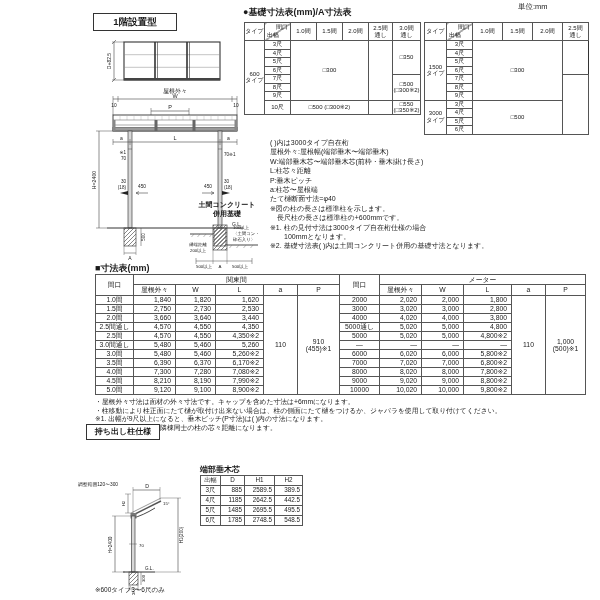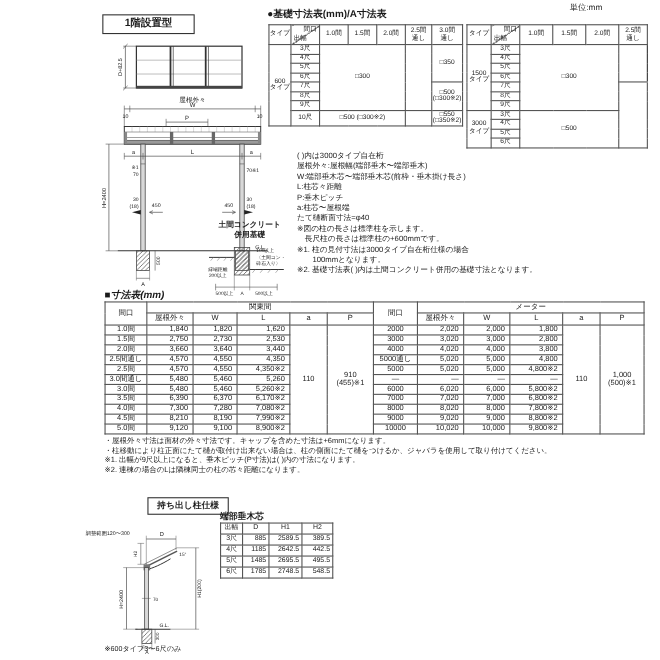--- a/index.html
+++ b/index.html
@@ -307,21 +307,21 @@
   <line x1="10" y1="40" x2="66" y2="40" stroke="#444" stroke-width="0.5"></line>
   <line x1="10" y1="37" x2="10" y2="43" stroke="#444" stroke-width="0.5"></line>
   <line x1="27" y1="29" x2="27" y2="43" stroke="#444" stroke-width="0.4"></line>
   <line x1="41" y1="29" x2="41" y2="43" stroke="#444" stroke-width="0.4"></line>
   <line x1="66" y1="37" x2="66" y2="43" stroke="#444" stroke-width="0.5"></line>
   <text x="18" y="47" text-anchor="middle" font-size="4.4">500以上</text>
   <text x="34" y="47" text-anchor="middle" font-size="4.4">A</text>
   <text x="54" y="47" text-anchor="middle" font-size="4.4">500以上</text>
 </svg>
 
-<div class="abs sect" style="left:95px;top:262px;font-style:italic;">■寸法表(mm)</div>
+<div class="abs sect" style="left:95px;top:262px;">■寸法表(mm)</div>
 <table class="abs dt" style="left:95px;top:274px;">
   <colgroup>
     <col style="width:38px">
       <col style="width:42px">
       <col style="width:40px">
       <col style="width:48px">
       <col style="width:34px">
       <col style="width:42px">
     <col style="width:40px">
       <col style="width:42px">
@@ -468,21 +468,21 @@
 </tbody>
   </table>
 
 <div class="abs notes2" style="left:95px;top:398px;width:495px;">
   <div>・屋根外々寸法は面材の外々寸法です。キャップを含めた寸法は+6mmになります。</div>
   <div>・柱移動により柱正面にたて樋が取付け出来ない場合は、柱の側面にたて樋をつけるか、ジャバラを使用して取り付けてください。</div>
   <div>※1. 出幅が9尺以上になると、垂木ピッチ(P寸法)は( )内の寸法になります。</div>
   <div>※2. 連棟の場合のLは隣棟同士の柱の芯々距離になります。</div>
 </div>
 
-<div class="abs boxtitle" style="left:86px;top:452px;width:72px;height:14px;font-size:8px;line-height:14px;margin-left:48px;">持ち出し柱仕様</div>
+<div class="abs boxtitle" style="left:86px;top:424px;width:72px;height:14px;font-size:8px;line-height:14px;">持ち出し柱仕様</div>
 
 <svg class="abs" style="left:75px;top:470px;" width="120" height="125" viewBox="0 0 120 125">
   <text x="3" y="16" text-anchor="start" font-size="4.8">調整範囲120〜300</text>
 
   <line x1="58" y1="20" x2="85" y2="20" stroke="#444" stroke-width="0.6"></line>
   <line x1="58" y1="17" x2="58" y2="44" stroke="#444" stroke-width="0.4"></line>
   <line x1="85" y1="17" x2="85" y2="30" stroke="#444" stroke-width="0.4"></line>
   <text x="72" y="17.5" text-anchor="middle" font-size="5.2">D</text>
 
   <line x1="53" y1="24" x2="53" y2="43" stroke="#444" stroke-width="0.5"></line>

